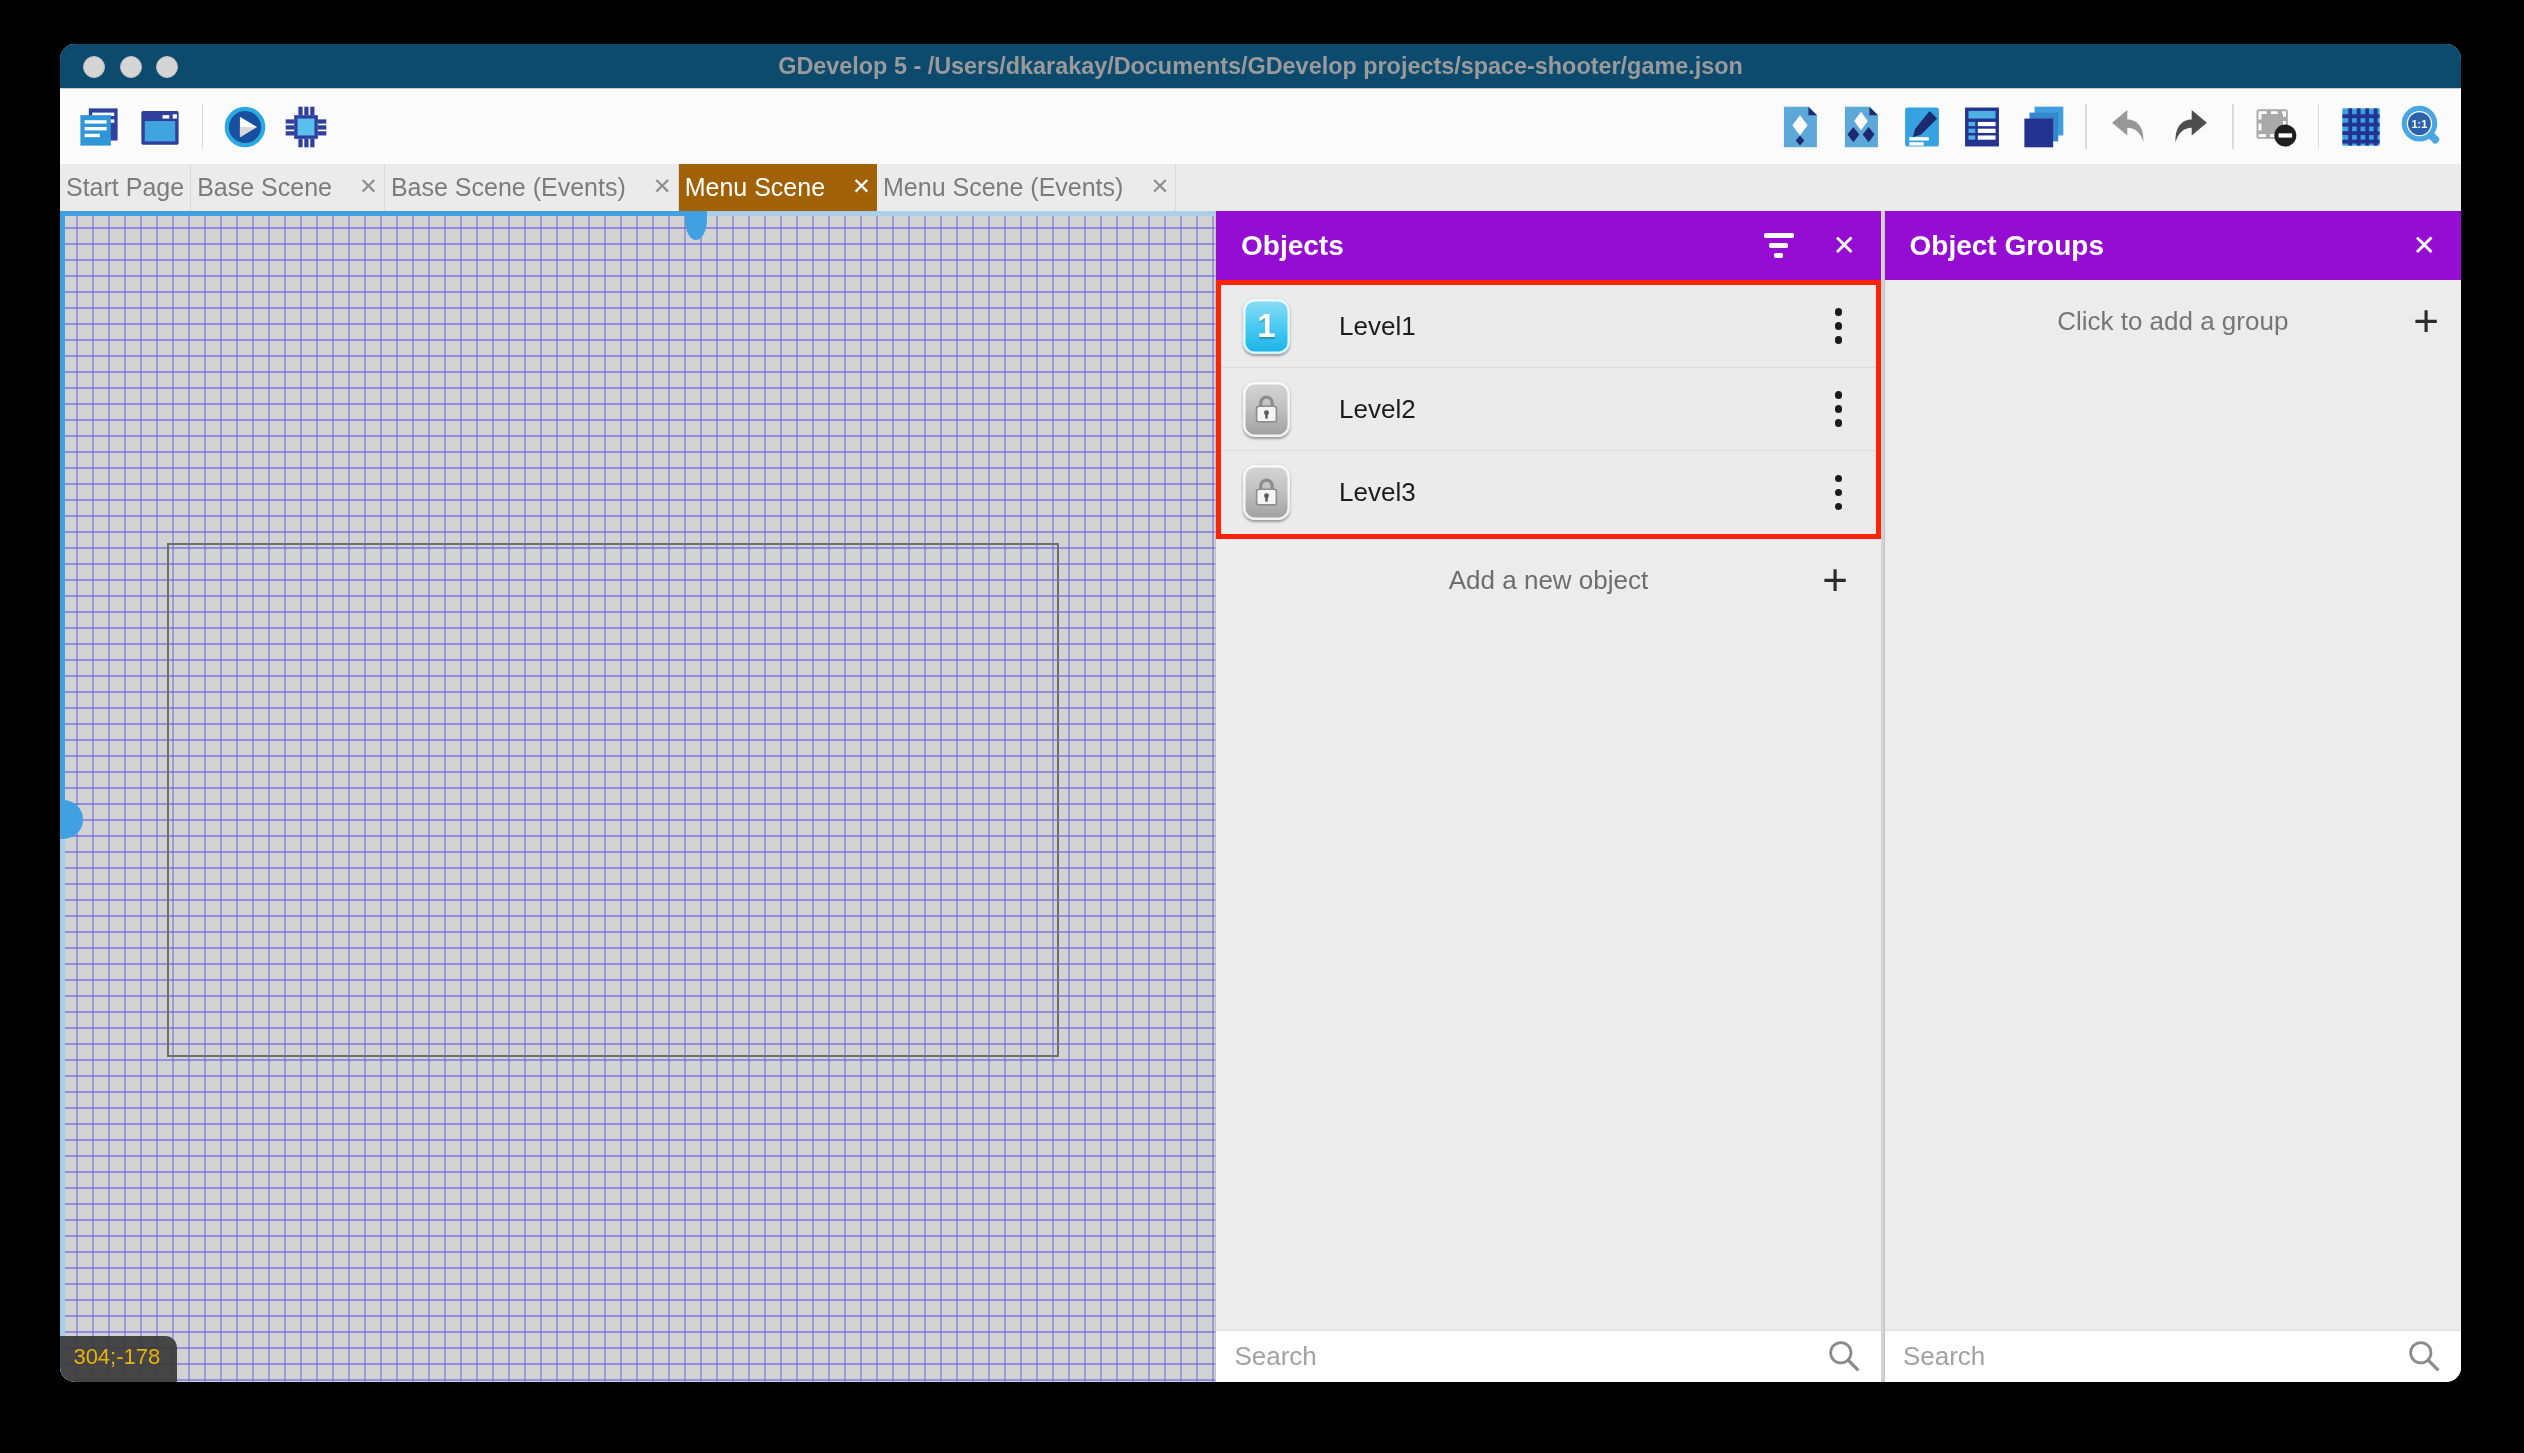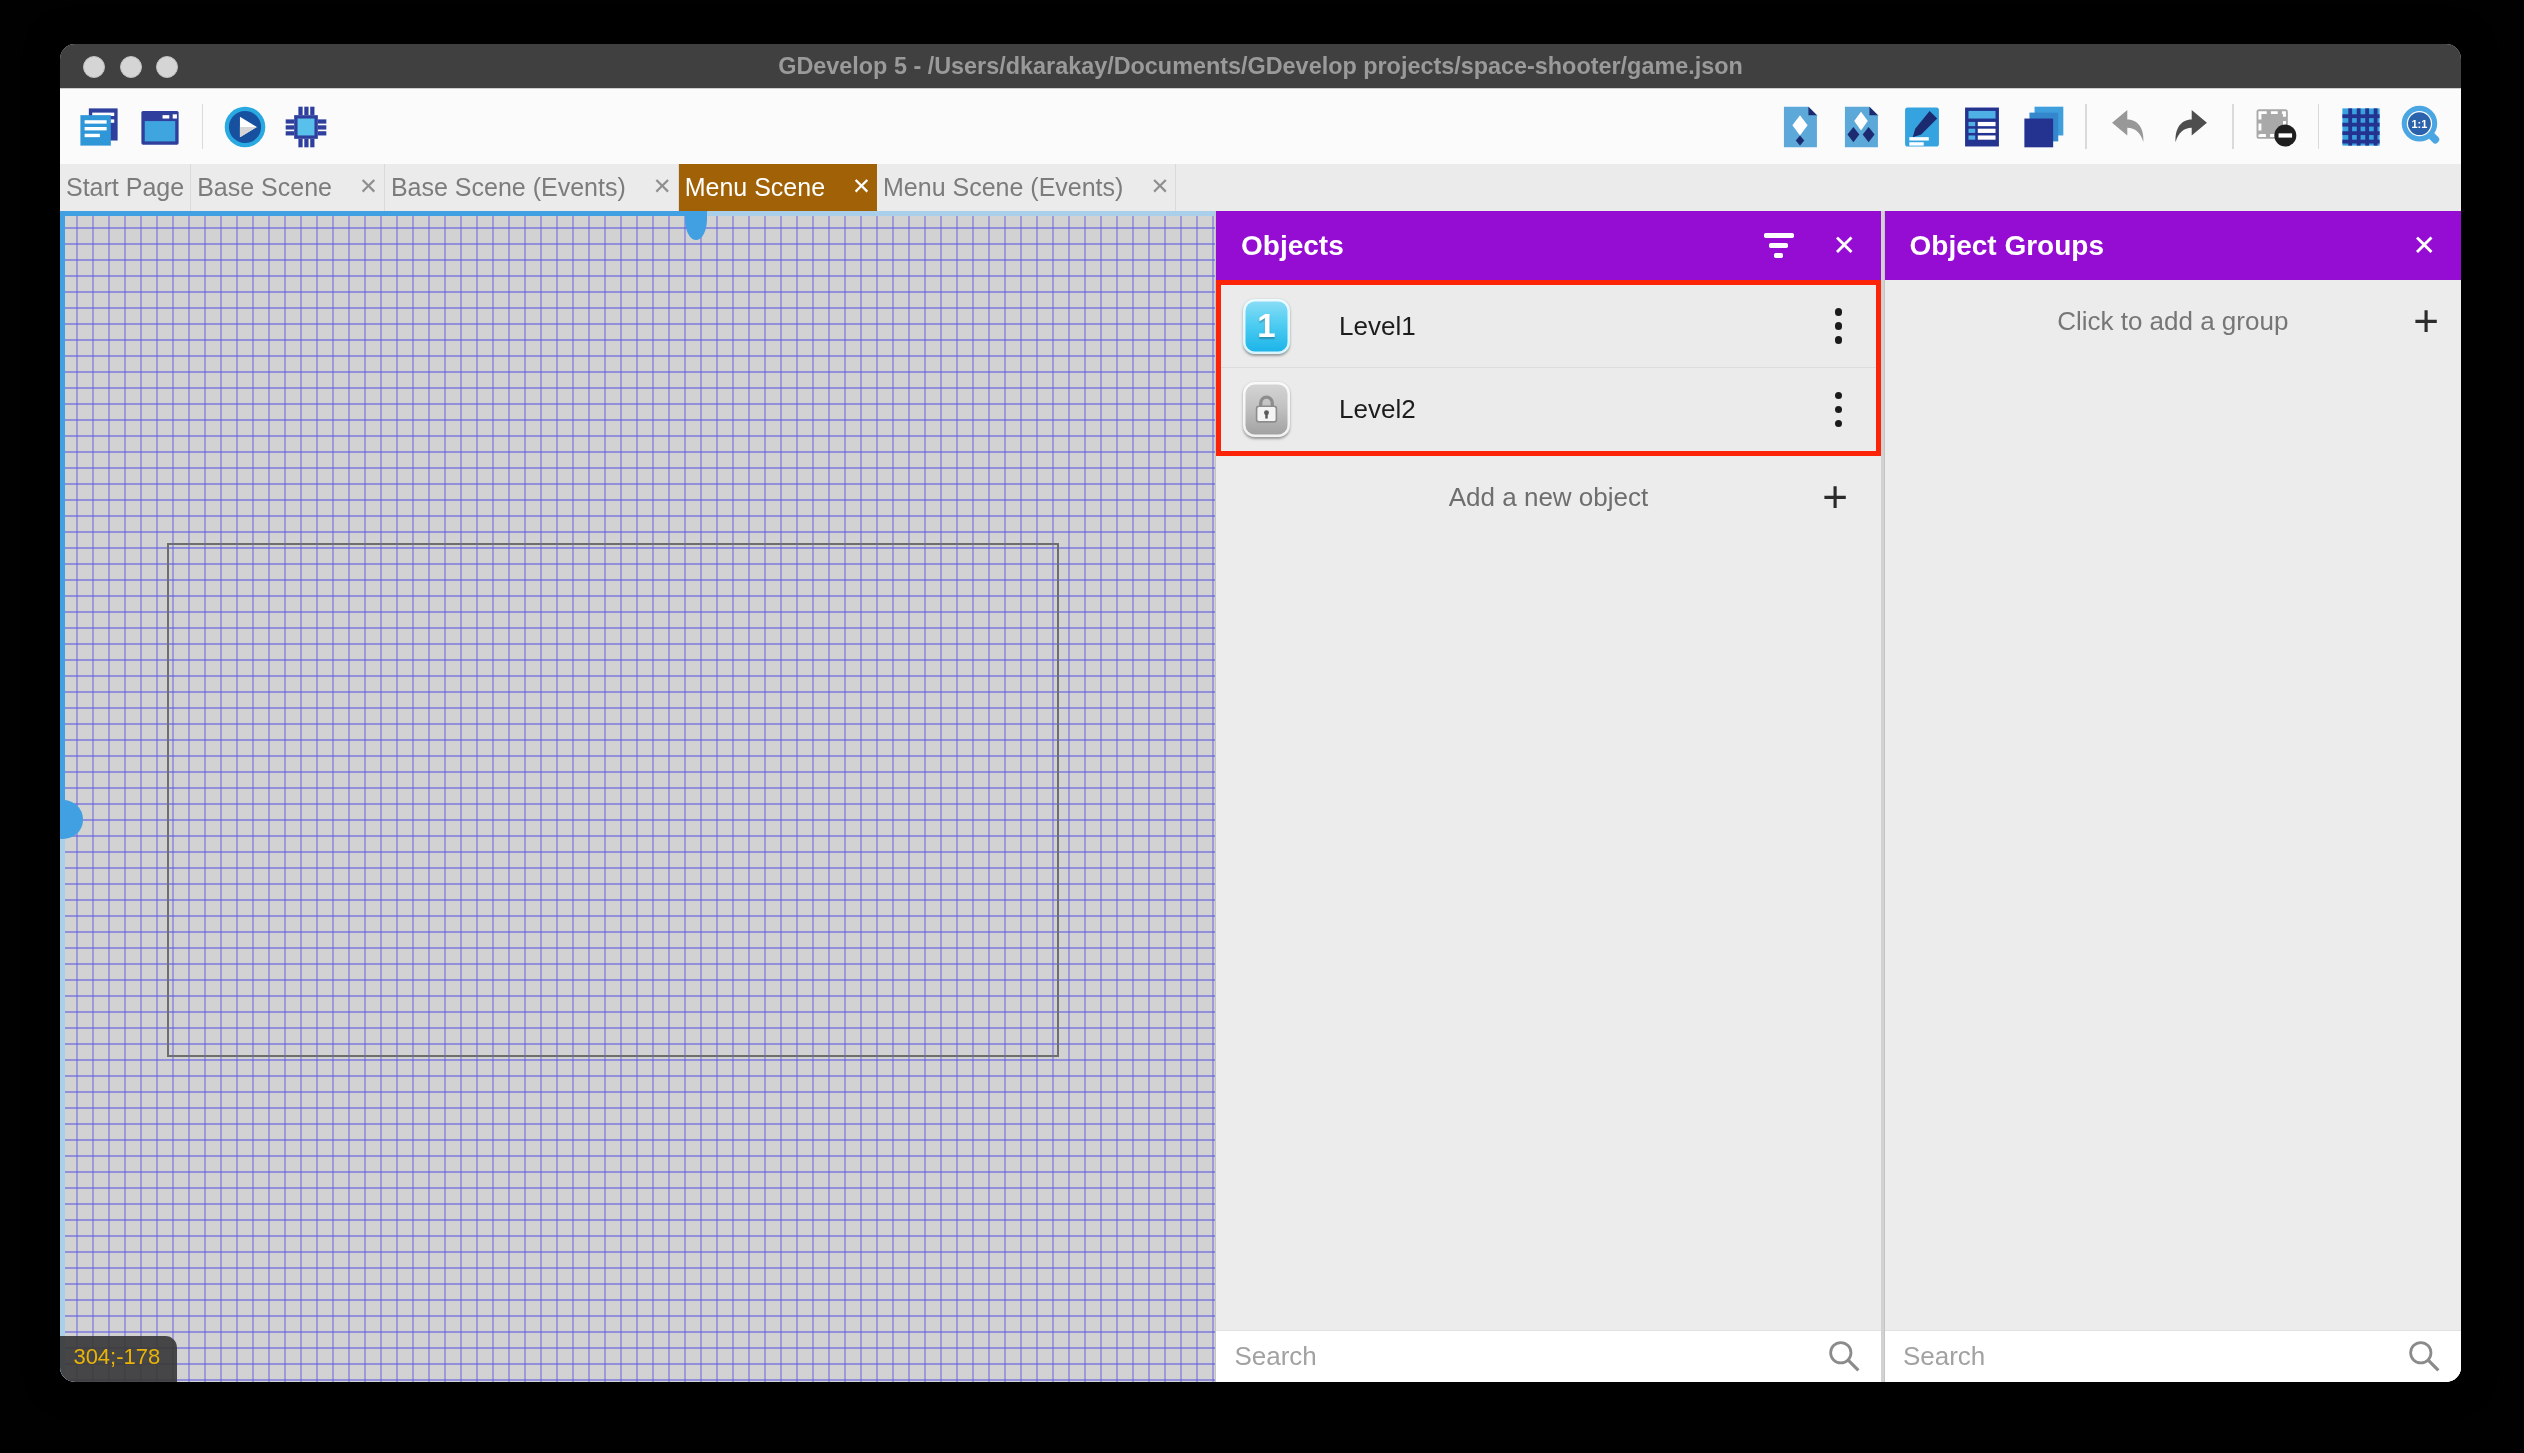--- a/index.html
+++ b/index.html
@@ -5,21 +5,21 @@
   * { margin:0; padding:0; box-sizing:border-box; }
   html,body { width:2525px; height:1453px; overflow:hidden; background:#020202;
               font-family:"Liberation Sans", sans-serif; }
 
   .window { position:absolute; left:60px; top:44px; width:2401px; height:1338px;
             border-radius:15px; overflow:hidden; background:#ececec;
             box-shadow:0 33px 100px rgba(0,0,0,.9), 0 0 33px rgba(0,0,0,.6);
             display:flex; flex-direction:column; }
 
   
-  .titlebar { height:45px; background:#404040; border-bottom:0.8px solid #cdcdcd;
+  .titlebar { height:45px; background:#0c4a6e; border-bottom:0.8px solid #cdcdcd;
               position:relative; display:flex; align-items:center; justify-content:center; flex:none; }
   .traffic { position:absolute; left:23.4px; top:11.7px; display:flex; gap:14.2px; }
   .light { width:22px; height:22px; border-radius:50%; background:#d5d5d5; border:1.7px solid #bfbfbf; }
   .title-text { font-size:23.4px; font-weight:bold; color:#9a9a9a; }
 
   
   .toolbar { height:75px; background:#fbfbfb; display:flex; align-items:center;
              padding:0 8.4px; flex:none; }
   .tool-group { display:flex; align-items:center; }
   .tool-group.right { margin-left:auto; }
@@ -333,20 +333,38 @@
                 </svg>
               </span>
           </span>
           <span class="obj-label">Level2</span>
           <span class="dots">
               <i></i>
               <i></i>
               <i></i>
             </span>
         </div>
+        <div class="obj-row">
+          <span class="thumb lock">
+            <span class="btn-thumb">
+                <svg viewBox="0 0 40 44" width="33" height="37">
+                  <path d="M13 20 v-6 a7 7 0 0 1 14 0 v6" fill="none" stroke="#8d8d8d" stroke-width="4"></path>
+                  <rect x="8" y="18" width="24" height="19" rx="3" fill="#f4f4f4" stroke="#8d8d8d" stroke-width="2"></rect>
+                  <circle cx="20" cy="26" r="3" fill="#5a5a5a"></circle>
+                  <rect x="18.5" y="27" width="3" height="6" fill="#5a5a5a"></rect>
+                </svg>
+              </span>
+          </span>
+          <span class="obj-label">Level3</span>
+          <span class="dots">
+              <i></i>
+              <i></i>
+              <i></i>
+            </span>
+        </div>
       </div>
 
       <div class="add-row">
         <span>Add a new object</span>
         <span class="plus-glyph">+</span>
       </div>
 
       <div class="panel-fill"></div>
 
       <div class="search-row">

